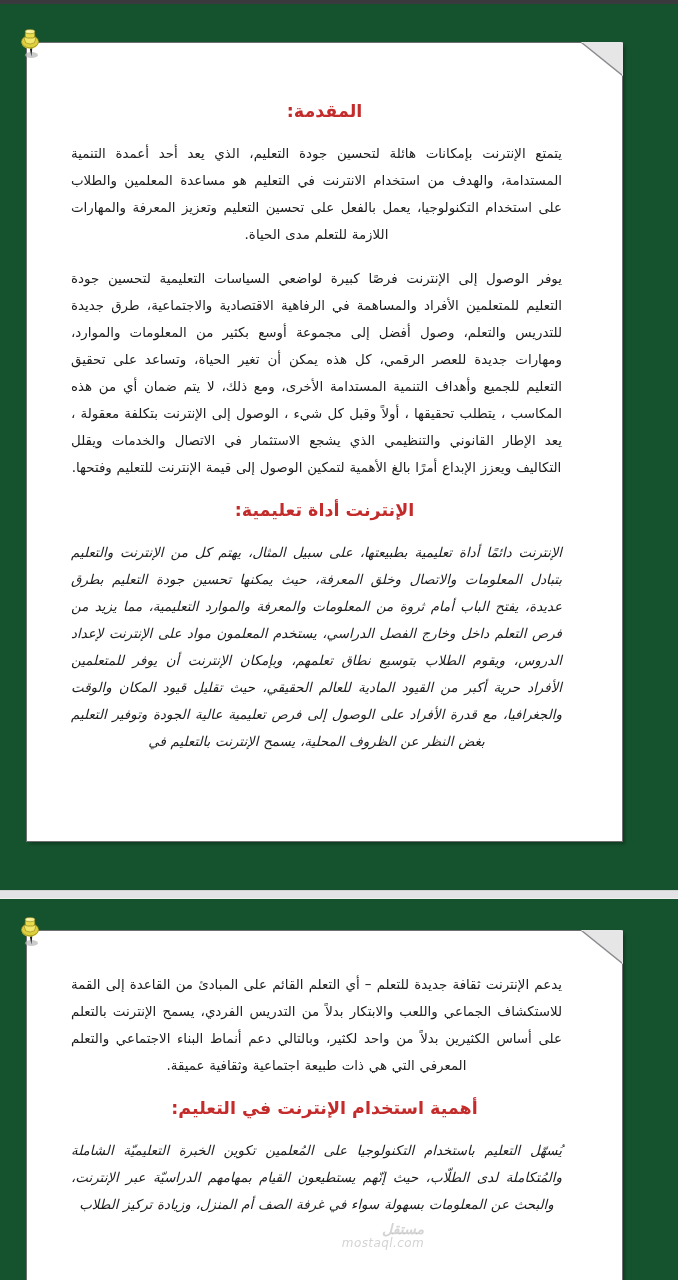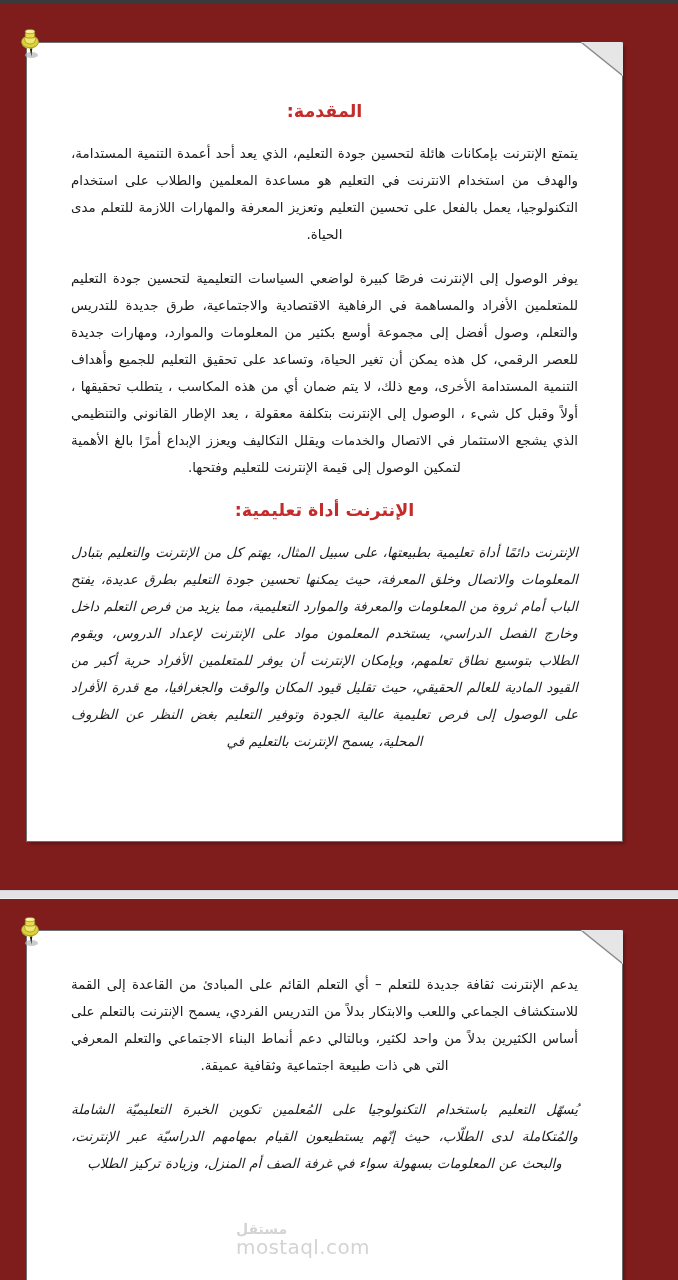--- a/index.html
+++ b/index.html
@@ -23,21 +23,21 @@
     width: 678px;
     height: 4px;
     background: #3a3a3e;
   }
 
   .viewer {
     position: absolute;
     top: 4px; left: 0;
     width: 678px;
     height: 1276px;
-    background: #7f1d1d;
+    background: #14532d;
   }
 
   
   .page {
     position: absolute;
     left: 26px;
     width: 597px;
     background: #ffffff;
     border: 1px solid #6e6e73;
     box-shadow: 3px 3px 3px -1px rgba(0,0,0,0.28);
@@ -106,21 +106,21 @@
     margin: 0 0 16px 0;
     line-height: 1.4;
     letter-spacing: 0px;
   }
   .heading.tight-top { margin-top: 12px; }
 
   .para {
     color: #1c1c1c;
     font-size: 13.4px;
     line-height: 2.02;
-    margin: 0 0 17px 0;
+    margin: 0 16px 17px 0;
     text-align: justify;
     text-align-last: center;
     word-spacing: 0.5px;
   }
   .para:last-child { margin-bottom: 0; font-style: italic; }
 
   
   .page-gap {
     position: absolute;
     left: 0;
@@ -128,36 +128,37 @@
     width: 678px;
     height: 9px;
     background: #e3e3e5;
     border-top: 1px solid #d2d2d5;
     border-bottom: 1px solid #f0f0f1;
   }
 
   
   .watermark {
     position: absolute;
-    left: 236px;
+    left: 224px;
     top: 1218px;
     width: 200px;
-    text-align: left;
+    text-align: right;
     color: rgba(150,150,152,0.42);
     pointer-events: none;
     user-select: none;
     line-height: 1.08;
+    font-style: italic;
   }
   .watermark .wm-ar {
     font-size: 14px;
     font-weight: 700;
     letter-spacing: 1px;
   }
   .watermark .wm-en {
-    font-size: 20px;
+    font-size: 12px;
     font-weight: 400;
     letter-spacing: 0.4px;
     direction: ltr;
   }
 </style>
 </head>
 <body>
 
 <div class="top-chrome-bar"></div>
 
@@ -207,20 +208,21 @@
       <ellipse cx="15" cy="17.5" rx="8.5" ry="6.2" fill="#e8d847"></ellipse>
       <ellipse cx="15" cy="16.6" rx="8.5" ry="6.2" fill="#ded03c" stroke="#8d8320" stroke-width="0.7"></ellipse>
       <path d="M9 12.5 Q15 9.5 21 12.5 L19.4 17.8 Q15 20.4 10.6 17.8 Z" fill="#f2e76a" stroke="#8d8320" stroke-width="0.6"></path>
       <rect x="10.2" y="6.6" width="9.6" height="6.4" rx="2.2" fill="#e9dc4c" stroke="#8d8320" stroke-width="0.7"></rect>
       <ellipse cx="15" cy="6.6" rx="4.8" ry="2.1" fill="#f7ee94" stroke="#8d8320" stroke-width="0.6"></ellipse>
       <ellipse cx="13.4" cy="6.2" rx="1.5" ry="0.8" fill="#fffbd0" opacity="0.9"></ellipse>
     </svg>
 
     <div class="doc-body">
       <p class="para">يدعم الإنترنت ثقافة جديدة للتعلم – أي التعلم القائم على المبادئ من القاعدة إلى القمة للاستكشاف الجماعي واللعب والابتكار بدلاً من التدريس الفردي، يسمح الإنترنت بالتعلم على أساس الكثيرين بدلاً من واحد لكثير، وبالتالي دعم أنماط البناء الاجتماعي والتعلم المعرفي التي هي ذات طبيعة اجتماعية وثقافية عميقة.</p>
+      <h2 class="heading tight-top">أهمية استخدام الإنترنت في التعليم:</h2>
       <p class="para">يُسهّل التعليم باستخدام التكنولوجيا على المُعلمين تكوين الخبرة التعليميّة الشاملة والمُتكاملة لدى الطلّاب، حيث إنّهم يستطيعون القيام بمهامهم الدراسيّة عبر الإنترنت، والبحث عن المعلومات بسهولة سواء في غرفة الصف أم المنزل، وزيادة تركيز الطلاب</p>
     </div>
   </div>
 
   <div class="watermark">
     <div class="wm-ar">مستقل</div>
     <div class="wm-en">mostaql.com</div>
   </div>
 
 </div>

